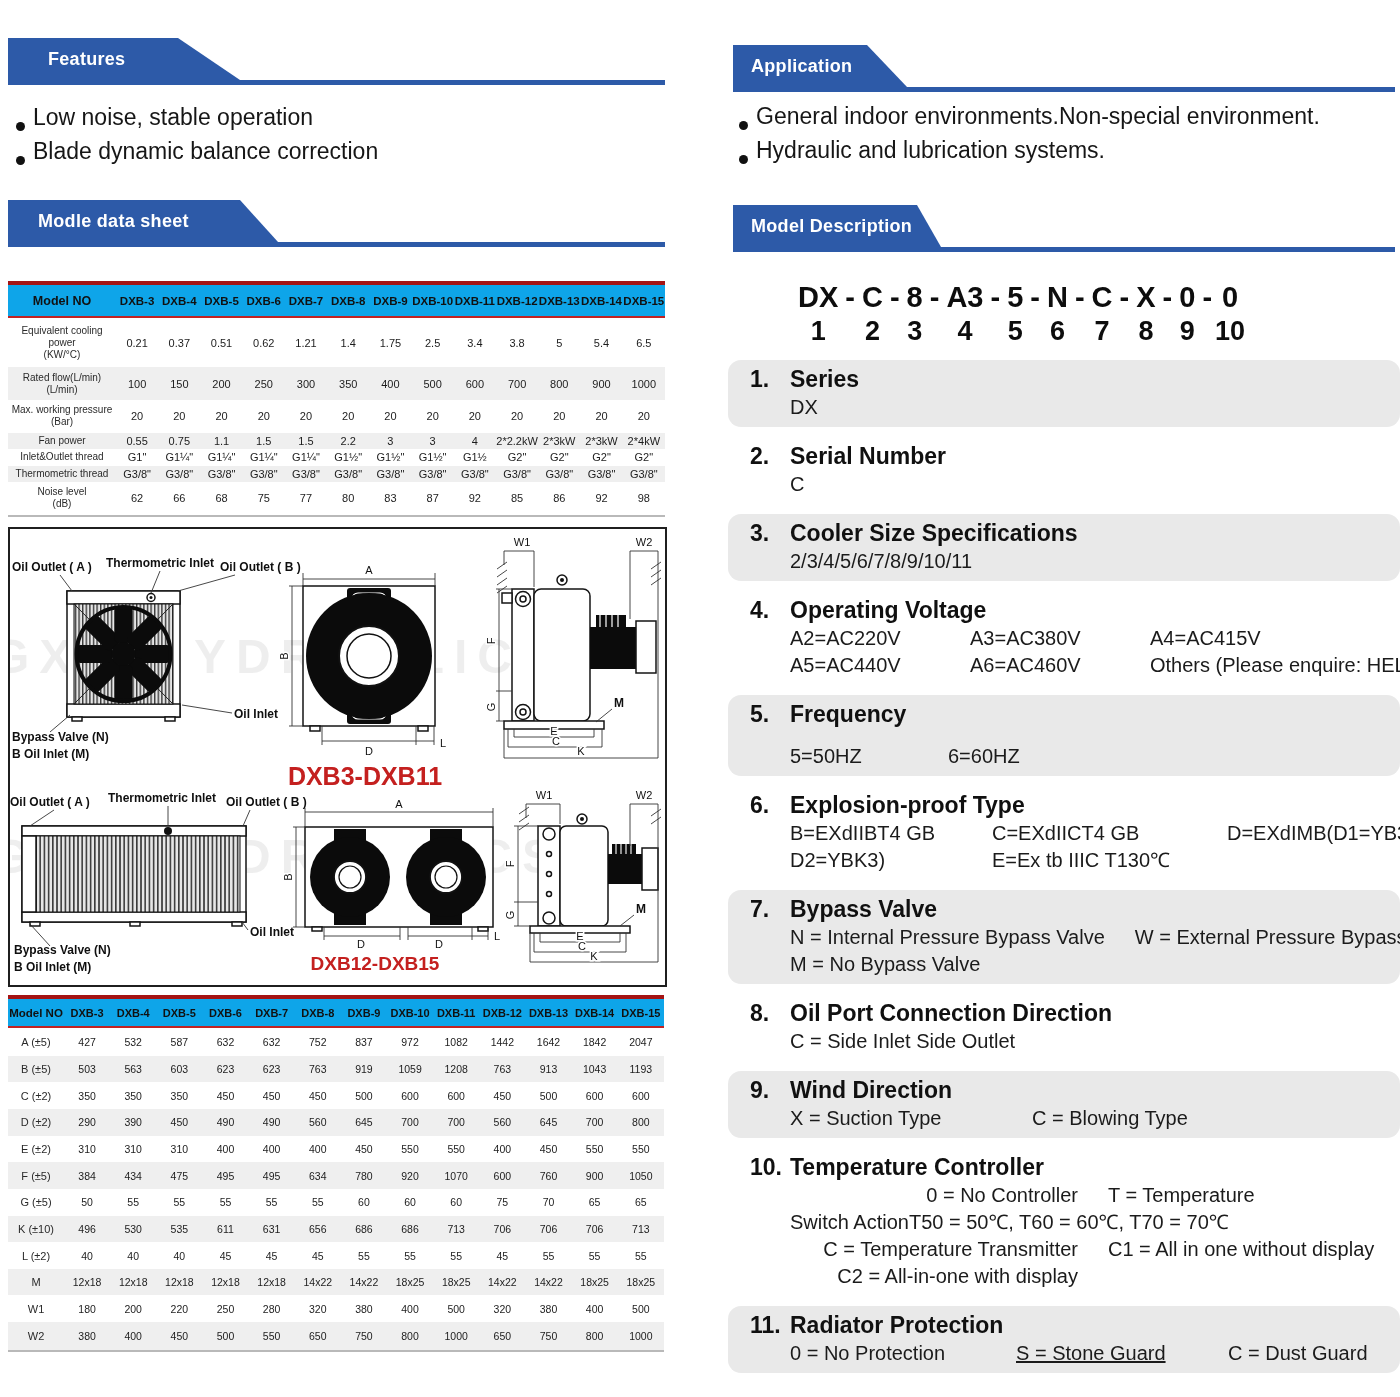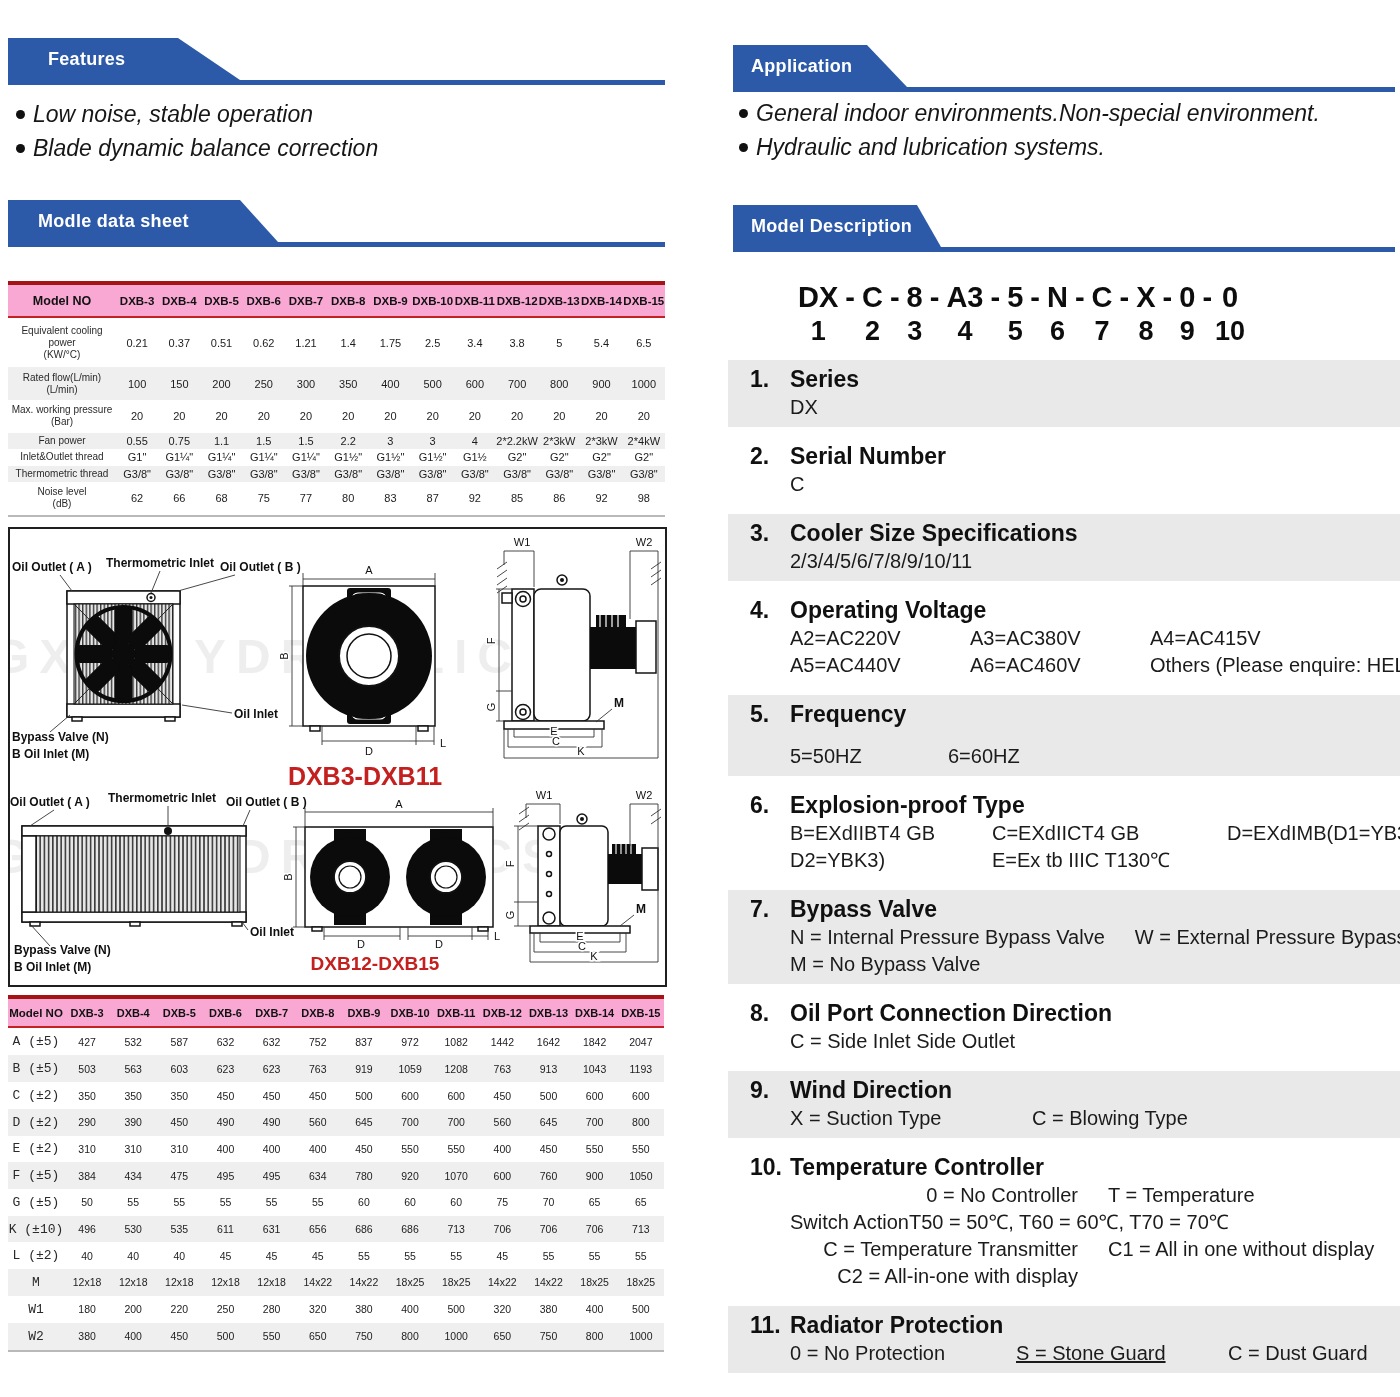--- a/index.html
+++ b/index.html
@@ -7,42 +7,42 @@
   body{font-family:"Liberation Sans",sans-serif;}
   .page{position:relative;width:1400px;height:1397px;background:#fff;overflow:hidden;}
 
   
   .banner{position:absolute;height:47px;}
   .banner .shape{height:42px;background:var(--blue);color:#fff;font-weight:bold;font-size:18px;line-height:42px;letter-spacing:.3px;}
   .banner::after{content:"";position:absolute;left:0;top:42px;height:5px;width:100%;background:var(--blue);}
 
   
   .bullets{position:absolute;font-size:23px;color:#161616;white-space:nowrap;}
-  .bullet{display:flex;align-items:center;height:34px;font-style:italic;}
+  .bullet{display:flex;align-items:flex-end;height:34px;}
   .dot{width:9px;height:9px;border-radius:50%;background:#111;margin-right:8px;flex:none;}
 
   
   table.data{position:absolute;border-collapse:collapse;table-layout:fixed;background:#fff;
     border-top:4px solid #a51414;border-bottom:2px solid #b9b9b9;}
-  table.data thead tr{background:#f9a8d4;}
+  table.data thead tr{background:#0ea5e9;}
   table.data th{font-weight:bold;border-bottom:2px solid #c22222;padding:0;text-align:center;color:#111;}
   table.data td{padding:0;text-align:center;color:#1c1c1c;}
   tr.shade{background:var(--shade);}
   #spec-table{left:8px;top:281px;width:657px;height:236px;}
   #spec-table th{font-size:11.5px;}
   #spec-table th.c0{width:108px;font-size:12.5px;}
   #spec-table thead tr{height:34px;}
   #spec-table td{font-size:11px;}
   #spec-table td.c0{font-size:10px;line-height:1.2;white-space:pre-line;color:#2a2a2a;}
   #dim-table{left:8px;top:995px;width:656px;height:357px;}
   #dim-table th{font-size:11px;}
   #dim-table th.c0{width:56px;font-size:11.5px;}
   #dim-table thead tr{height:30px;}
   #dim-table td{font-size:10.5px;}
-  #dim-table td.c0{font-size:13px;color:#2a2a2a;font-family:Liberation Mono, monospace;}
+  #dim-table td.c0{font-size:11px;color:#2a2a2a;}
 
   
   #diagram-box{position:absolute;left:8px;top:527px;width:655px;height:456px;border:2px solid #1f1f1f;background:#fff;overflow:hidden;}
   .wm{position:absolute;font-weight:bold;font-size:48px;letter-spacing:10px;color:rgba(0,0,0,0.065);white-space:nowrap;}
   .cap{position:absolute;font-weight:bold;font-size:25px;color:var(--capred);text-align:center;white-space:nowrap;}
   svg .lbl{font:bold 12px "Liberation Sans",sans-serif;fill:#0f0f0f;}
   svg .dimlbl{font:11px "Liberation Sans",sans-serif;fill:#111;paint-order:stroke;stroke:#fff;stroke-width:3px;}
   svg .ld{stroke:#333;stroke-width:.9;fill:none;}
   svg .ol{fill:#fff;stroke:#141414;stroke-width:1.5;}
   svg .blk{fill:#0b0b0b;}
@@ -51,21 +51,21 @@
   #code-block{position:absolute;left:793px;top:281px;}
   #code-block table{border-collapse:collapse;}
   #code-block td{text-align:center;font-weight:bold;color:#0d0d0d;}
   #code-row td{font-size:29px;padding:0 5px;}
   #code-row td.dash{padding:0 2px;}
   #num-row td{font-size:27px;padding-top:2px;}
 
   
   #sections{position:absolute;left:728px;top:360px;width:672px;}
   .section{padding:5px 0 6px;margin-bottom:10px;}
-  .band{background:var(--band);}
+  .band{background:var(--band);border-radius:13px;}
   .sec-title{font-size:23px;font-weight:bold;color:#101010;padding-left:22px;line-height:29px;}
   .sec-num{display:inline-block;width:40px;}
   .line{padding-left:62px;font-size:20px;line-height:27px;color:#1b1b1b;white-space:nowrap;}
   .item{display:inline-block;margin-right:30px;}
   .sec-4 .item{min-width:150px;}
   .sec-5 .item:first-child{min-width:128px;margin-top:14px;}
   .sec-6 .line .item:first-child{min-width:172px;}
   .sec-6 .line .item:nth-child(2){min-width:205px;}
   .sec-9 .item:first-child{min-width:212px;}
   .sec-10 .item:first-child{min-width:288px;text-align:right;}

